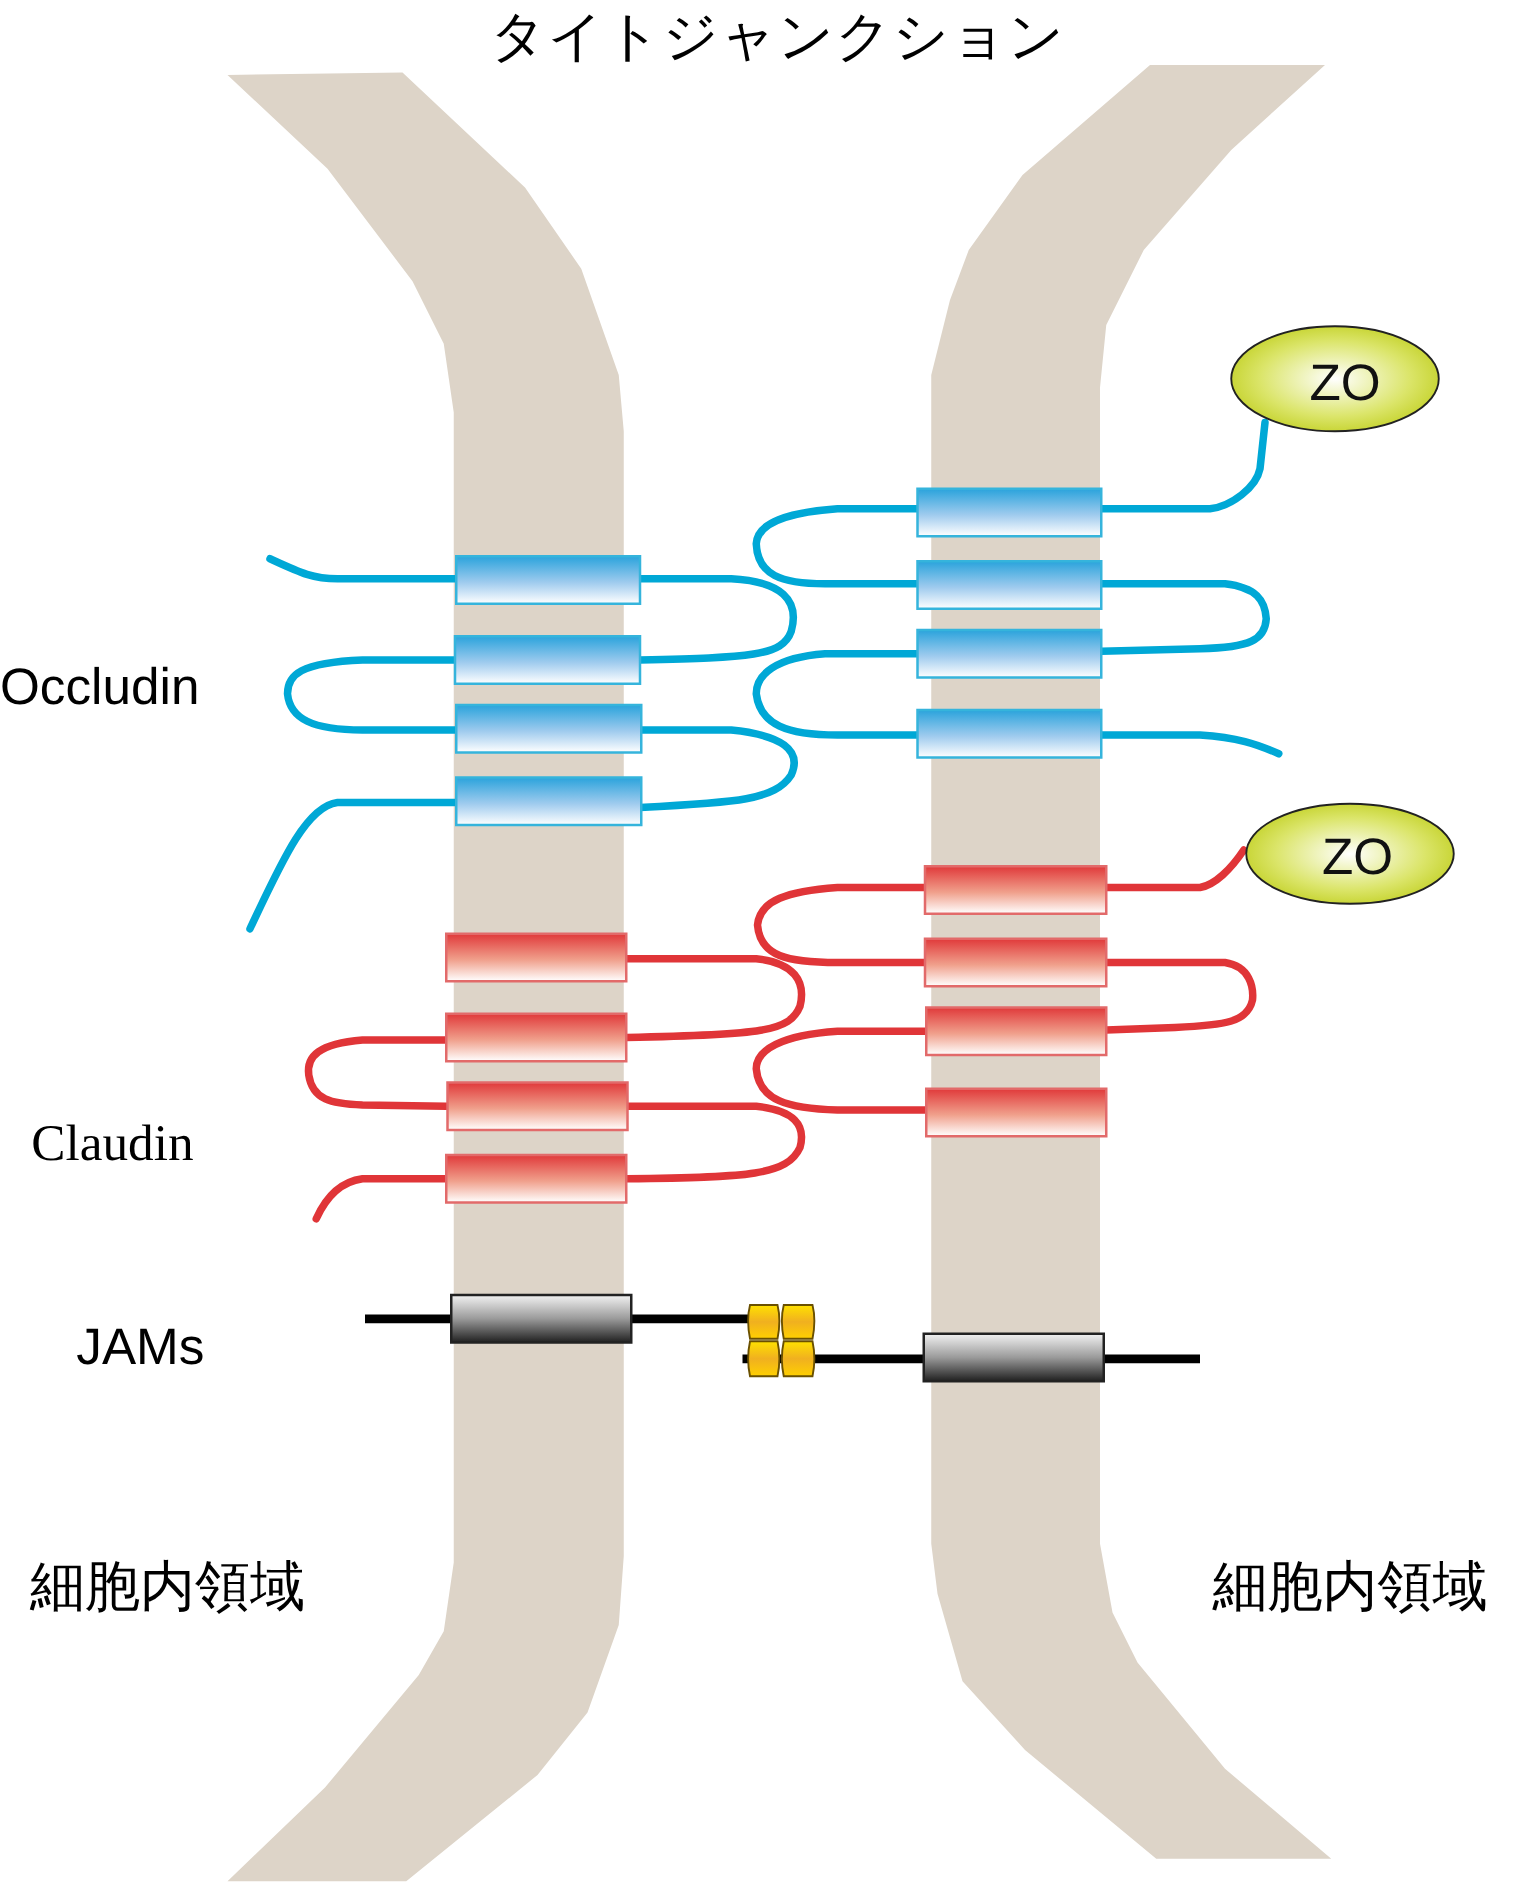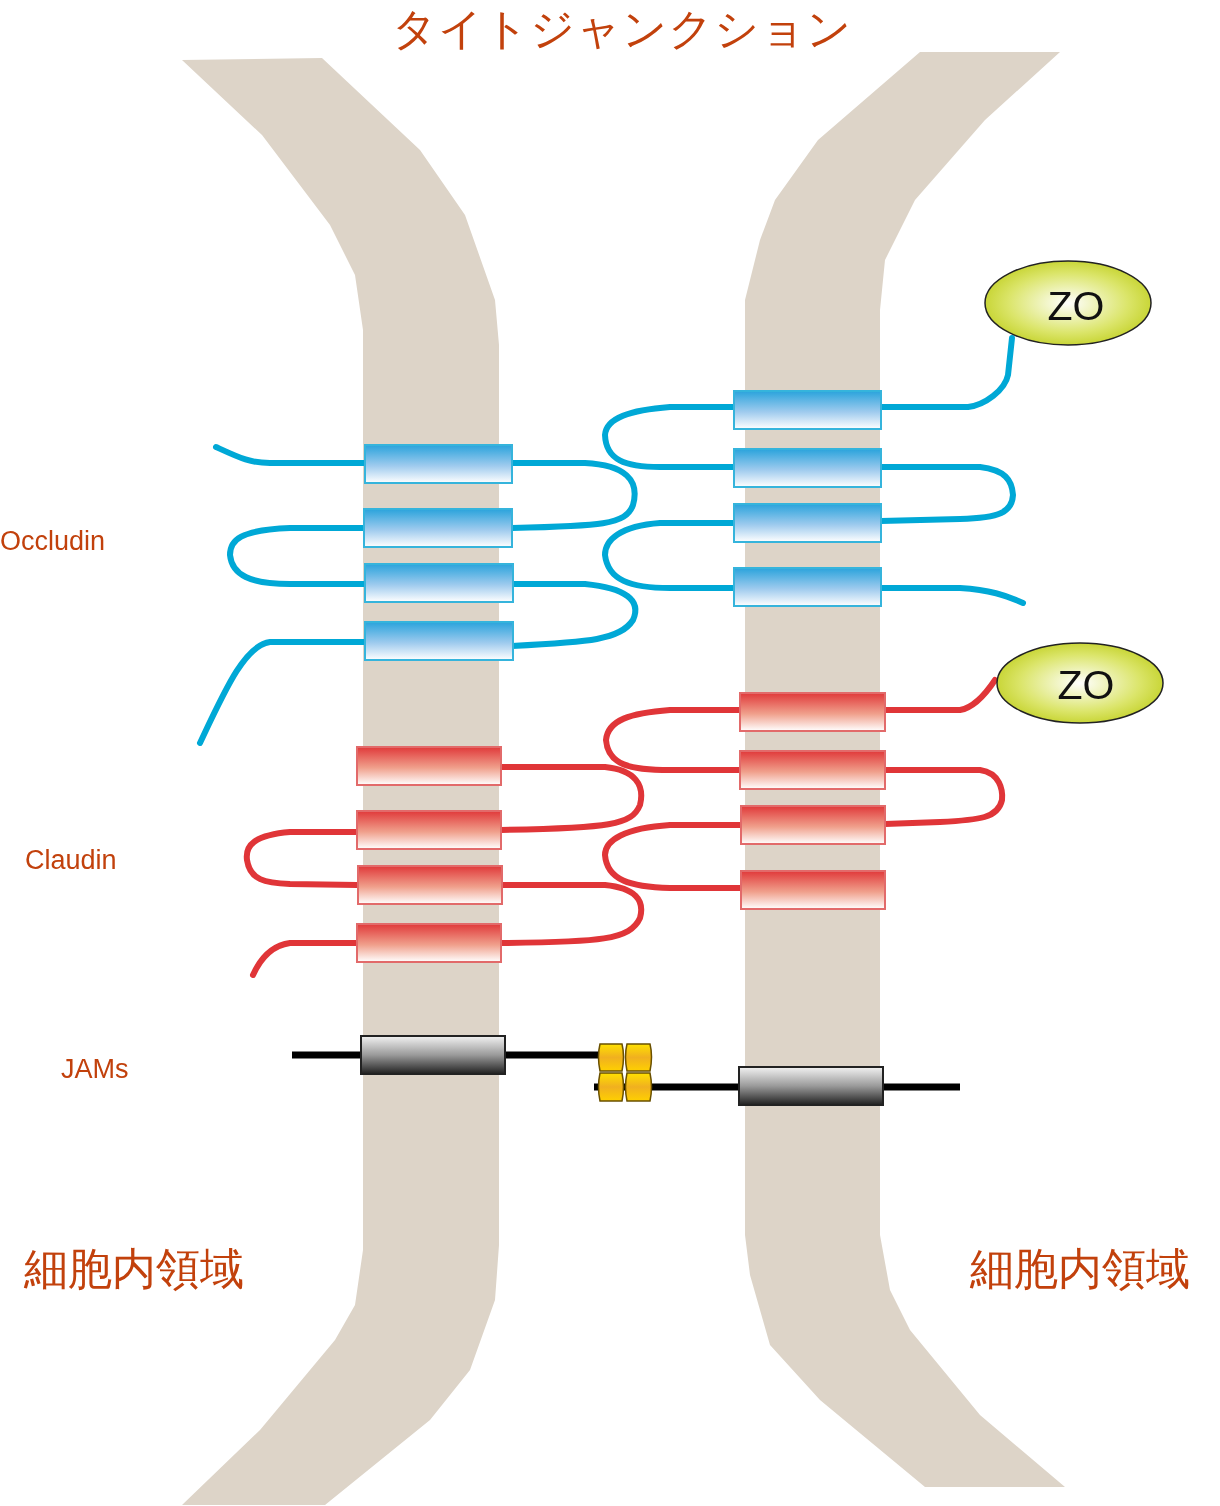--- a/index.html
+++ b/index.html
@@ -1,20 +1,20 @@
 <!DOCTYPE html>
 <html><head>
 <meta charset="utf-8">
 <style>
   html, body { margin: 0; padding: 0; background: #ffffff; }
   body { width: 1220px; height: 1506px; position: relative; overflow: hidden; font-family: "DejaVu Sans", sans-serif; }
   svg#diagram { position: absolute; left: 0; top: 0; }
-  .lbl { position: absolute; color: #c2410c; white-space: nowrap; }
+  .lbl { position: absolute; color: #000000; white-space: nowrap; }
   .title { left: 392px; top: 0px; font-size: 44px; font-family: "DejaVu Sans", sans-serif; letter-spacing: 1px; }
-  .protein-label { font-family: "Liberation Sans", sans-serif; font-size: 27px; }
+  .protein-label { font-family: "Liberation Sans", sans-serif; font-size: 41px; }
   .region { font-size: 44px; font-family: Liberation Sans, sans-serif; }
   .zo-text { font-family: "Liberation Sans", sans-serif; font-size: 41px; fill: #111; }
 </style>
 </head>
 <body>
 
 <svg id="diagram" width="1220" height="1506" viewBox="0 0 1220 1506">
   <defs>
     <linearGradient id="gBlue" x1="0" y1="0" x2="0" y2="1">
       <stop offset="0" stop-color="#2aa3dc"></stop>
@@ -118,16 +118,16 @@
     <text class="zo-text" x="1076" y="320" text-anchor="middle">ZO</text>
   </g>
   <g>
     <ellipse cx="1080" cy="683" rx="83" ry="40" fill="url(#gZO)" stroke="#222" stroke-width="1.5"></ellipse>
     <text class="zo-text" x="1086" y="699" text-anchor="middle">ZO</text>
   </g>
 </svg>
 
 <div class="lbl title">タイトジャンクション</div>
 <div class="lbl protein-label" style="left:0px; top:526px;">Occludin</div>
-<div class="lbl protein-label" style="left:25px; top:845px;">Claudin</div>
+<div class="lbl protein-label" style="left:25px; top:890px;font-family:Liberation Serif, serif;">Claudin</div>
 <div class="lbl protein-label" style="left:61px; top:1054px;">JAMs</div>
 <div class="lbl region" style="left:24px; top:1240px;">細胞内領域</div>
 <div class="lbl region" style="left:970px; top:1240px;">細胞内領域</div>
 
 </body></html>

